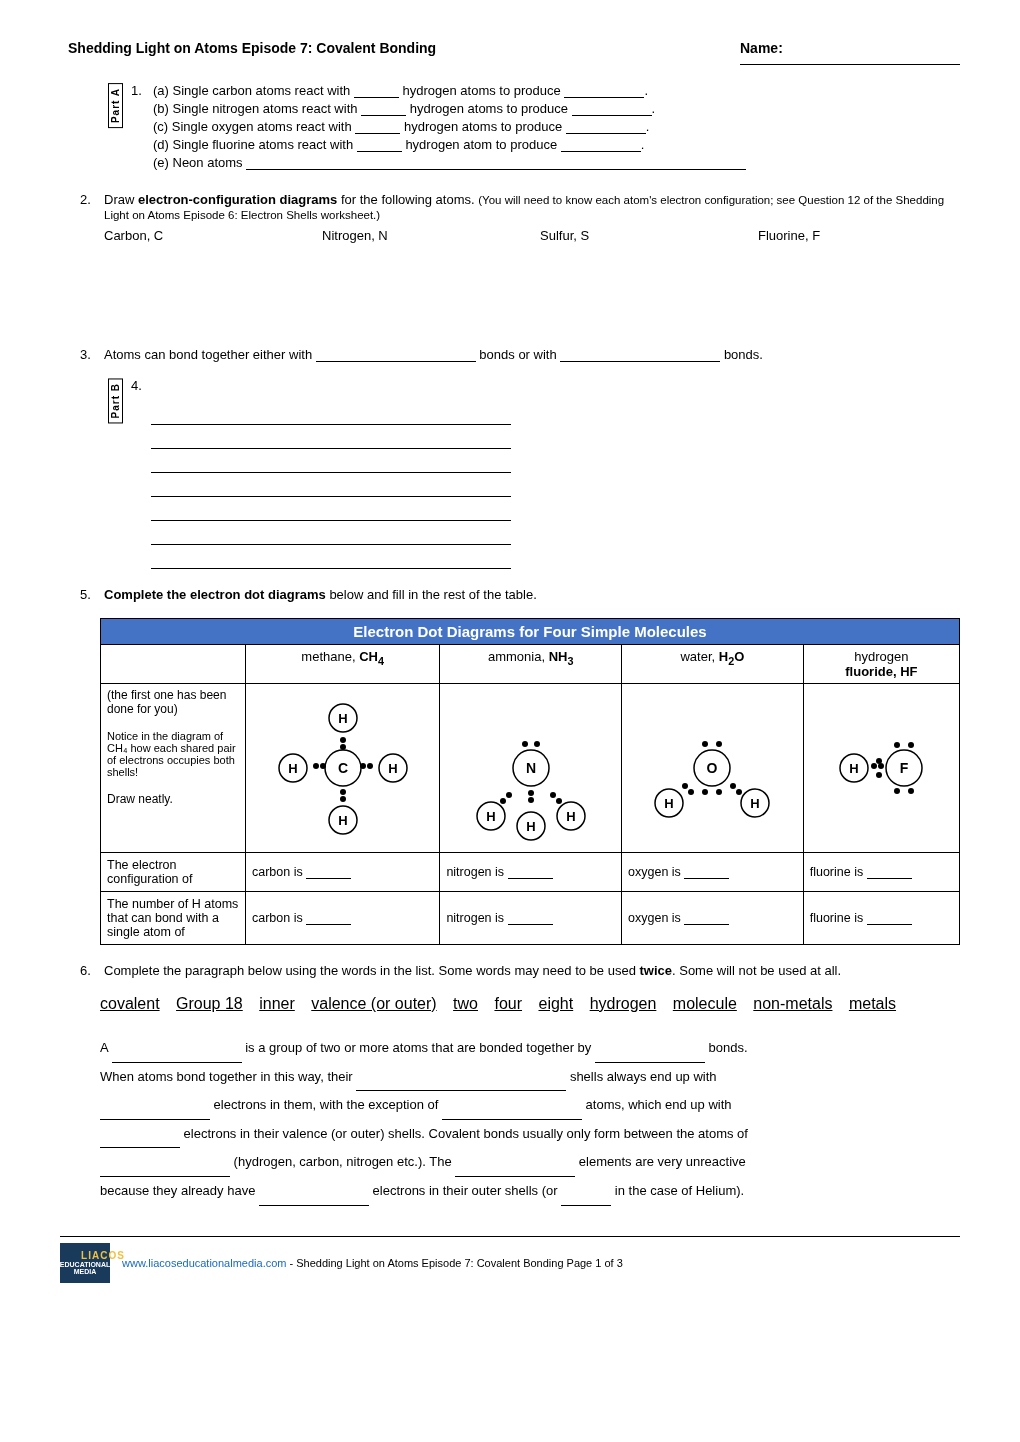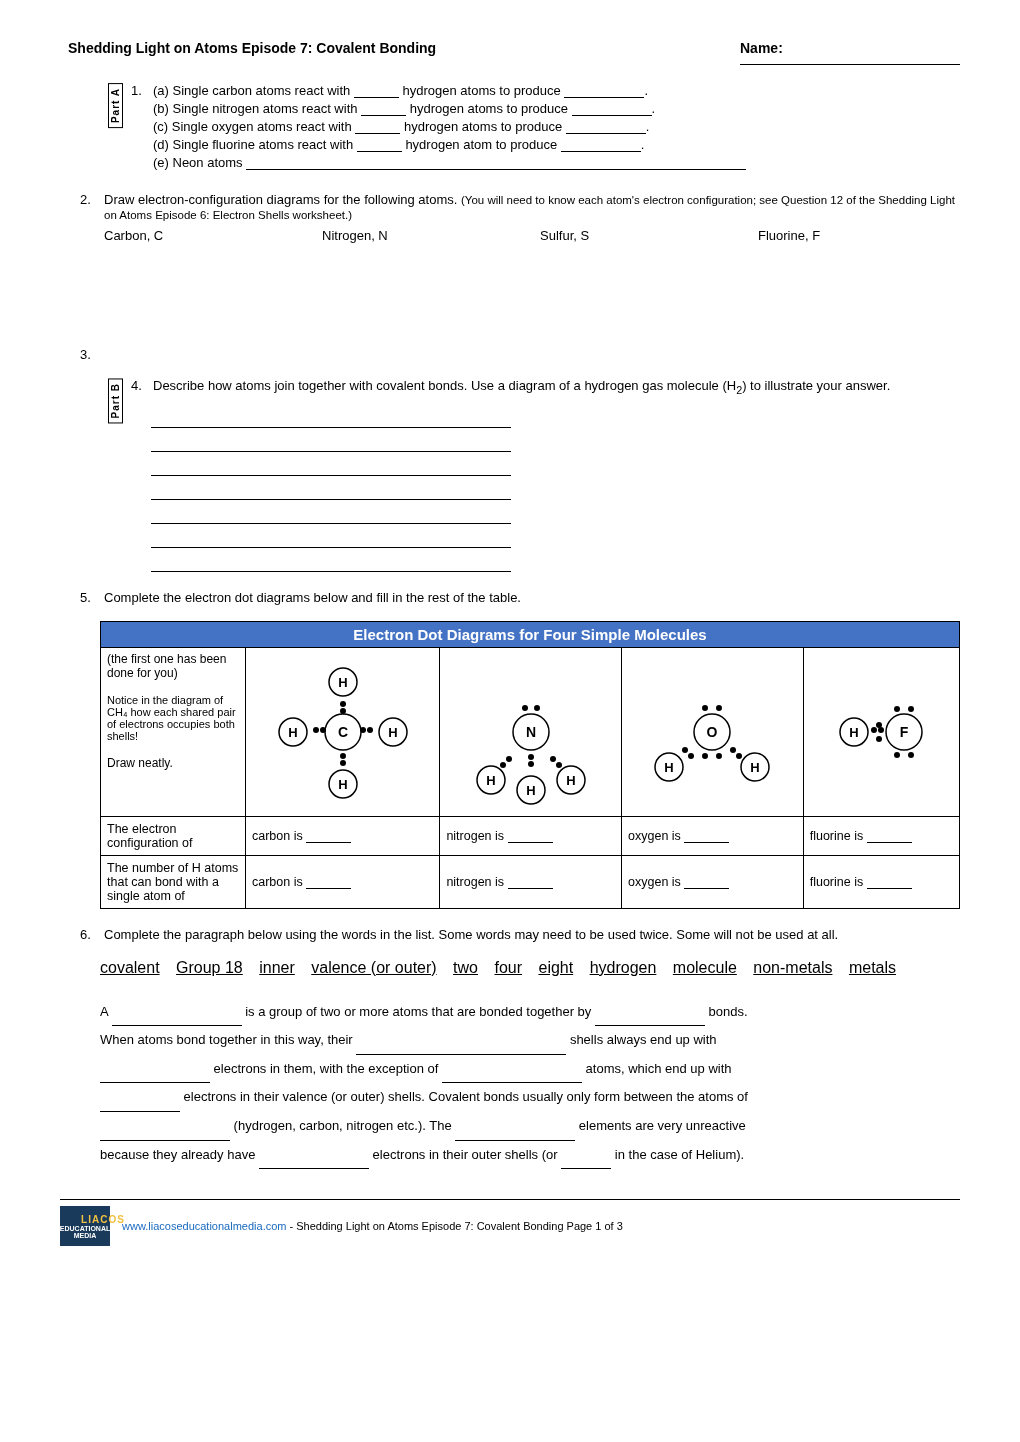--- a/index.html
+++ b/index.html
@@ -157,21 +157,21 @@
       font-size: 8px;
       font-weight: bold;
       text-align: center;
       flex-shrink: 0;
     }
     .footer-logo .logo-top { font-size: 10px; color: #f0c040; letter-spacing: 1px; margin-left: 36px; }
     .footer-text { color: #000; }
     .footer-link { color: #1a6abf; text-decoration: none; }
 
     
-    .bold { font-weight: normal; }
+    .bold { font-weight: bold; }
     
     .note-text { font-size: 11.5px; }
 
     .part-marker {
       display: flex;
       align-items: flex-start;
       gap: 0;
     }
     .part-tag {
       writing-mode: vertical-rl;
@@ -246,32 +246,32 @@
         </div>
 
         <div style="height:90px;"></div>
       </div>
     </div>
   </div>
 
   <div class="question-block" style="margin-left:20px; margin-bottom:16px;">
     <div style="display:flex; gap:6px;">
       <span style="min-width:18px;">3.</span>
+      <div>
+        Atoms can bond together either with <span class="blank" style="min-width:160px;"></span> bonds or with <span class="blank" style="min-width:160px;"></span> bonds.
+      </div>
     </div>
   </div>
 
   <div class="question-block" style="margin-left:48px; margin-bottom:16px;">
     <div class="part-marker">
       <div class="part-tag" style="height:auto;">Part B</div>
       <div class="q-content">
         <div style="display:flex; gap:6px;">
           <span style="min-width:16px;">4.</span>
-          <div>
-            Describe how atoms join together with covalent bonds. Use a diagram of a hydrogen gas molecule (H<sub>2</sub>) to illustrate your answer.
-          </div>
         </div>
         <div class="answer-lines" style="margin-top:10px;">
           <span class="answer-line"></span>
           <span class="answer-line"></span>
           <span class="answer-line"></span>
           <span class="answer-line"></span>
           <span class="answer-line"></span>
           <span class="answer-line"></span>
           <span class="answer-line"></span>
         </div>
@@ -288,20 +288,27 @@
     </div>
 
     <div class="table-wrapper">
       <table class="electron-table">
 
         <tbody>
             <tr>
           <td colspan="5" class="table-title">Electron Dot Diagrams for Four Simple Molecules</td>
         </tr>
 
+        <tr>
+          <td class="left-info-cell"></td>
+          <td class="table-header">methane, <b>CH<sub>4</sub></b></td>
+          <td class="table-header">ammonia, <b>NH<sub>3</sub></b></td>
+          <td class="table-header">water, <b>H<sub>2</sub>O</b></td>
+          <td class="table-header">hydrogen<br><b>fluoride, HF</b></td>
+        </tr>
 
         <tr>
           <td class="left-info-cell">
             <div>(the first one has been done for you)</div>
             <br>
             <div style="font-size:11px;">Notice in the diagram of CH₄ how each shared pair of electrons occupies both shells!</div>
             <br>
             <div>Draw neatly.</div>
           </td>
 

